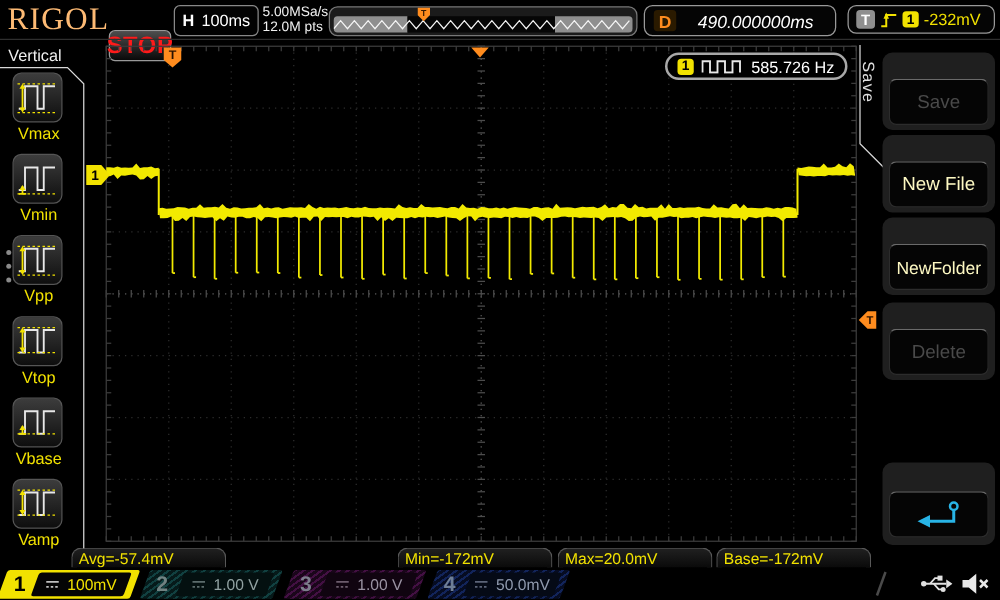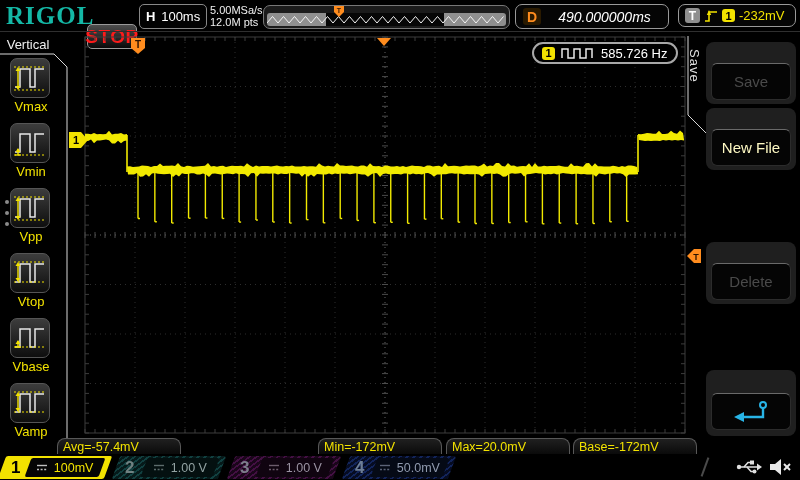--- a/index.html
+++ b/index.html
@@ -1,22 +1,22 @@
 <!DOCTYPE html>
 <html><head>
 <meta charset="utf-8">
 <style>
   html,body{margin:0;padding:0;background:#000;}
   #canvas{position:relative;width:800px;height:480px;background:#000;overflow:hidden;
           font-family:"Liberation Sans",sans-serif;-webkit-font-smoothing:antialiased;}
   .abs{position:absolute;}
 
   
-  #logo{left:6px;top:2px;font-family:"Liberation Serif",serif;font-weight:bold;
-        font-size:25px;color:#14b8a6;letter-spacing:1px;}
+  #logo{left:6px;top:2px;font-family:"Liberation Serif",serif;font-weight:normal;
+        font-size:25px;color:#fdba74;letter-spacing:1px;}
   #stop-btn{left:87px;top:0;width:48px;height:23px;border:1px solid #999;border-radius:5px;
         background:linear-gradient(#4d4d4d,#090909);color:#ff1a1a;font-weight:bold;font-size:19px;
         display:flex;align-items:center;justify-content:center;letter-spacing:.5px;margin-top:24px;}
   #h-box{left:139px;top:4px;width:66px;height:23px;border:1px solid #888;border-radius:5px;
         background:#020202;display:flex;align-items:center;color:#fff;}
   #h-box .hl{font-weight:bold;font-size:13px;margin-left:6px;}
   #h-box .hv{flex:1;text-align:center;font-size:13px;}
   #acq{left:210px;top:4px;font-size:11px;line-height:12px;color:#f0f0f0;white-space:nowrap;}
   #preview{left:263px;top:5px;width:245px;height:22px;border:1px solid #777;border-radius:7px;
         background:#1b1b1b;}
@@ -698,20 +698,23 @@
     <polyline points="6,1 6,80 25,99" fill="none" stroke="#d8d8d8" stroke-width="1"></polyline>
   </svg>
   <div class="abs" id="save-tab-label">Save</div>
 
   <div class="menu-slot" style="top:42px">
     <div class="menu-btn disabled">Save</div>
   </div>
   <div class="menu-slot" style="top:108px">
     <div class="menu-btn">New File</div>
   </div>
+  <div class="menu-slot" style="top:174px">
+    <div class="menu-btn" style="font-size:14px;">NewFolder</div>
+  </div>
   <div class="menu-slot" style="top:242px">
     <div class="menu-btn disabled">Delete</div>
   </div>
   <div class="menu-slot" style="top:370px;height:66px;">
     <div class="menu-btn" style="top:23px;">
       <svg width="44" height="26" viewBox="0 0 44 26">
         <circle cx="34" cy="6" r="3" fill="none" stroke="#28b4e6" stroke-width="2"></circle>
         <path d="M34,9 V18 H14" fill="none" stroke="#28b4e6" stroke-width="2.4"></path>
         <polygon points="15,13 15,23 5,18" fill="#28b4e6"></polygon>
       </svg>

